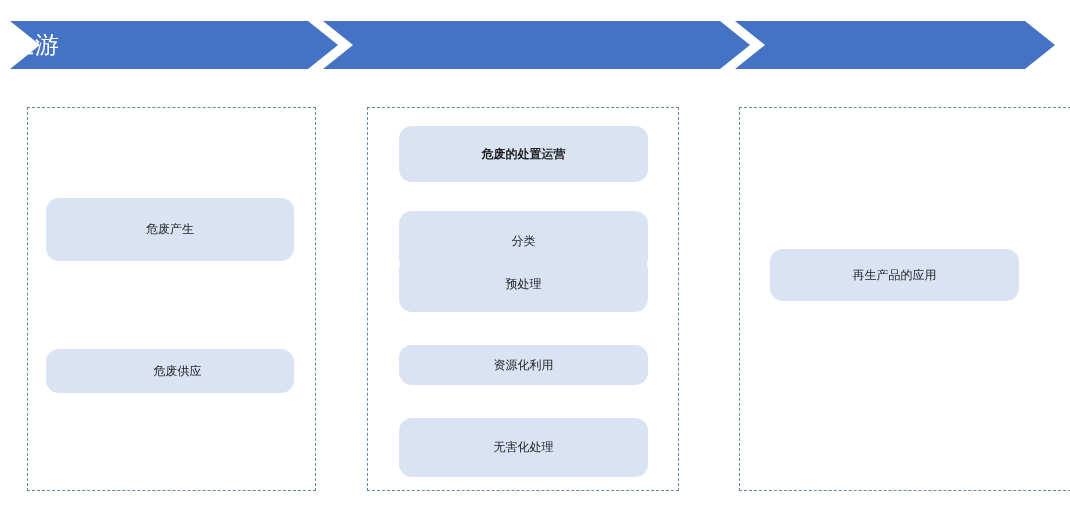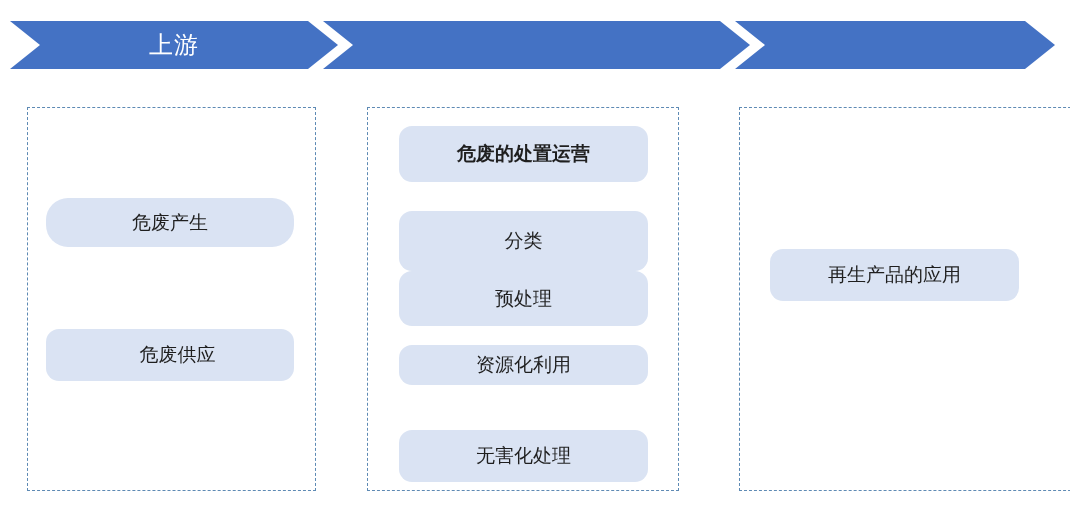--- a/index.html
+++ b/index.html
@@ -16,37 +16,37 @@
   .canvas{
     position:relative;
     width:1070px;height:506px;
     background:var(--page-bg);
     overflow:hidden;
   }
   .chevrons{position:absolute;left:0;top:0;}
   .chev{fill:var(--chevron-fill);}
   .stage-label{
     position:absolute;top:21px;height:48px;line-height:48px;
-    text-align:center;color:var(--stage-text);
+    text-align:left;color:var(--stage-text);
     font-size:24px;letter-spacing:1px;
   }
   .panel{
     position:absolute;top:107px;height:384px;
     border:1px dashed var(--panel-border);
     background:transparent;
   }
   .panel-1{left:27px;width:289px;}
   .panel-2{left:367px;width:312px;}
   .panel-3{left:739px;width:352px;}
   .box{
     position:absolute;
     background:var(--box-fill);
     border-radius:13px;
     color:var(--box-text);
-    font-size:19px;
+    font-size:12px;
     display:flex;align-items:center;justify-content:center;
     text-align:center;
   }
   .box.bold{font-weight:bold;}
   .panel-1 .box{left:18px;width:248px;}
   .panel-2 .box{left:31px;width:249px;}
   .panel-3 .box{left:30px;width:249px;}
 </style>
 </head>
 <body>
@@ -55,29 +55,29 @@
 
   <svg class="chevrons" width="1070" height="90" viewBox="0 0 1070 90" aria-hidden="true">
     <polygon class="chev" points="10,21 308,21 338,45 308,69 10,69 40,45"></polygon>
     <polygon class="chev" points="323,21 720,21 750,45 720,69 323,69 353,45"></polygon>
     <polygon class="chev" points="735,21 1025,21 1055,45 1025,69 735,69 765,45"></polygon>
   </svg>
 
   <div class="stage-label" style="left:10px;width:328px;">上游</div>
 
   <div class="panel panel-1">
-    <div class="box" style="top:90px;height:49px;border-radius:22px;">危废产生</div>
-    <div class="box" style="top:221px;height:52px;padding-left:15px;">危废供应</div>
+    <div class="box" style="top:90px;height:63px;">危废产生</div>
+    <div class="box" style="top:241px;height:44px;padding-left:15px;">危废供应</div>
   </div>
 
   <div class="panel panel-2">
     <div class="box bold" style="top:18px;height:56px;">危废的处置运营</div>
     <div class="box" style="top:103px;height:60px;">分类</div>
-    <div class="box" style="top:163px;height:55px;">预处理</div>
+    <div class="box" style="top:149px;height:55px;">预处理</div>
     <div class="box" style="top:237px;height:40px;">资源化利用</div>
-    <div class="box" style="top:322px;height:52px;">无害化处理</div>
+    <div class="box" style="top:310px;height:59px;">无害化处理</div>
   </div>
 
   <div class="panel panel-3">
     <div class="box" style="top:141px;height:52px;">再生产品的应用</div>
   </div>
 
 </div>
 
 </body></html>

